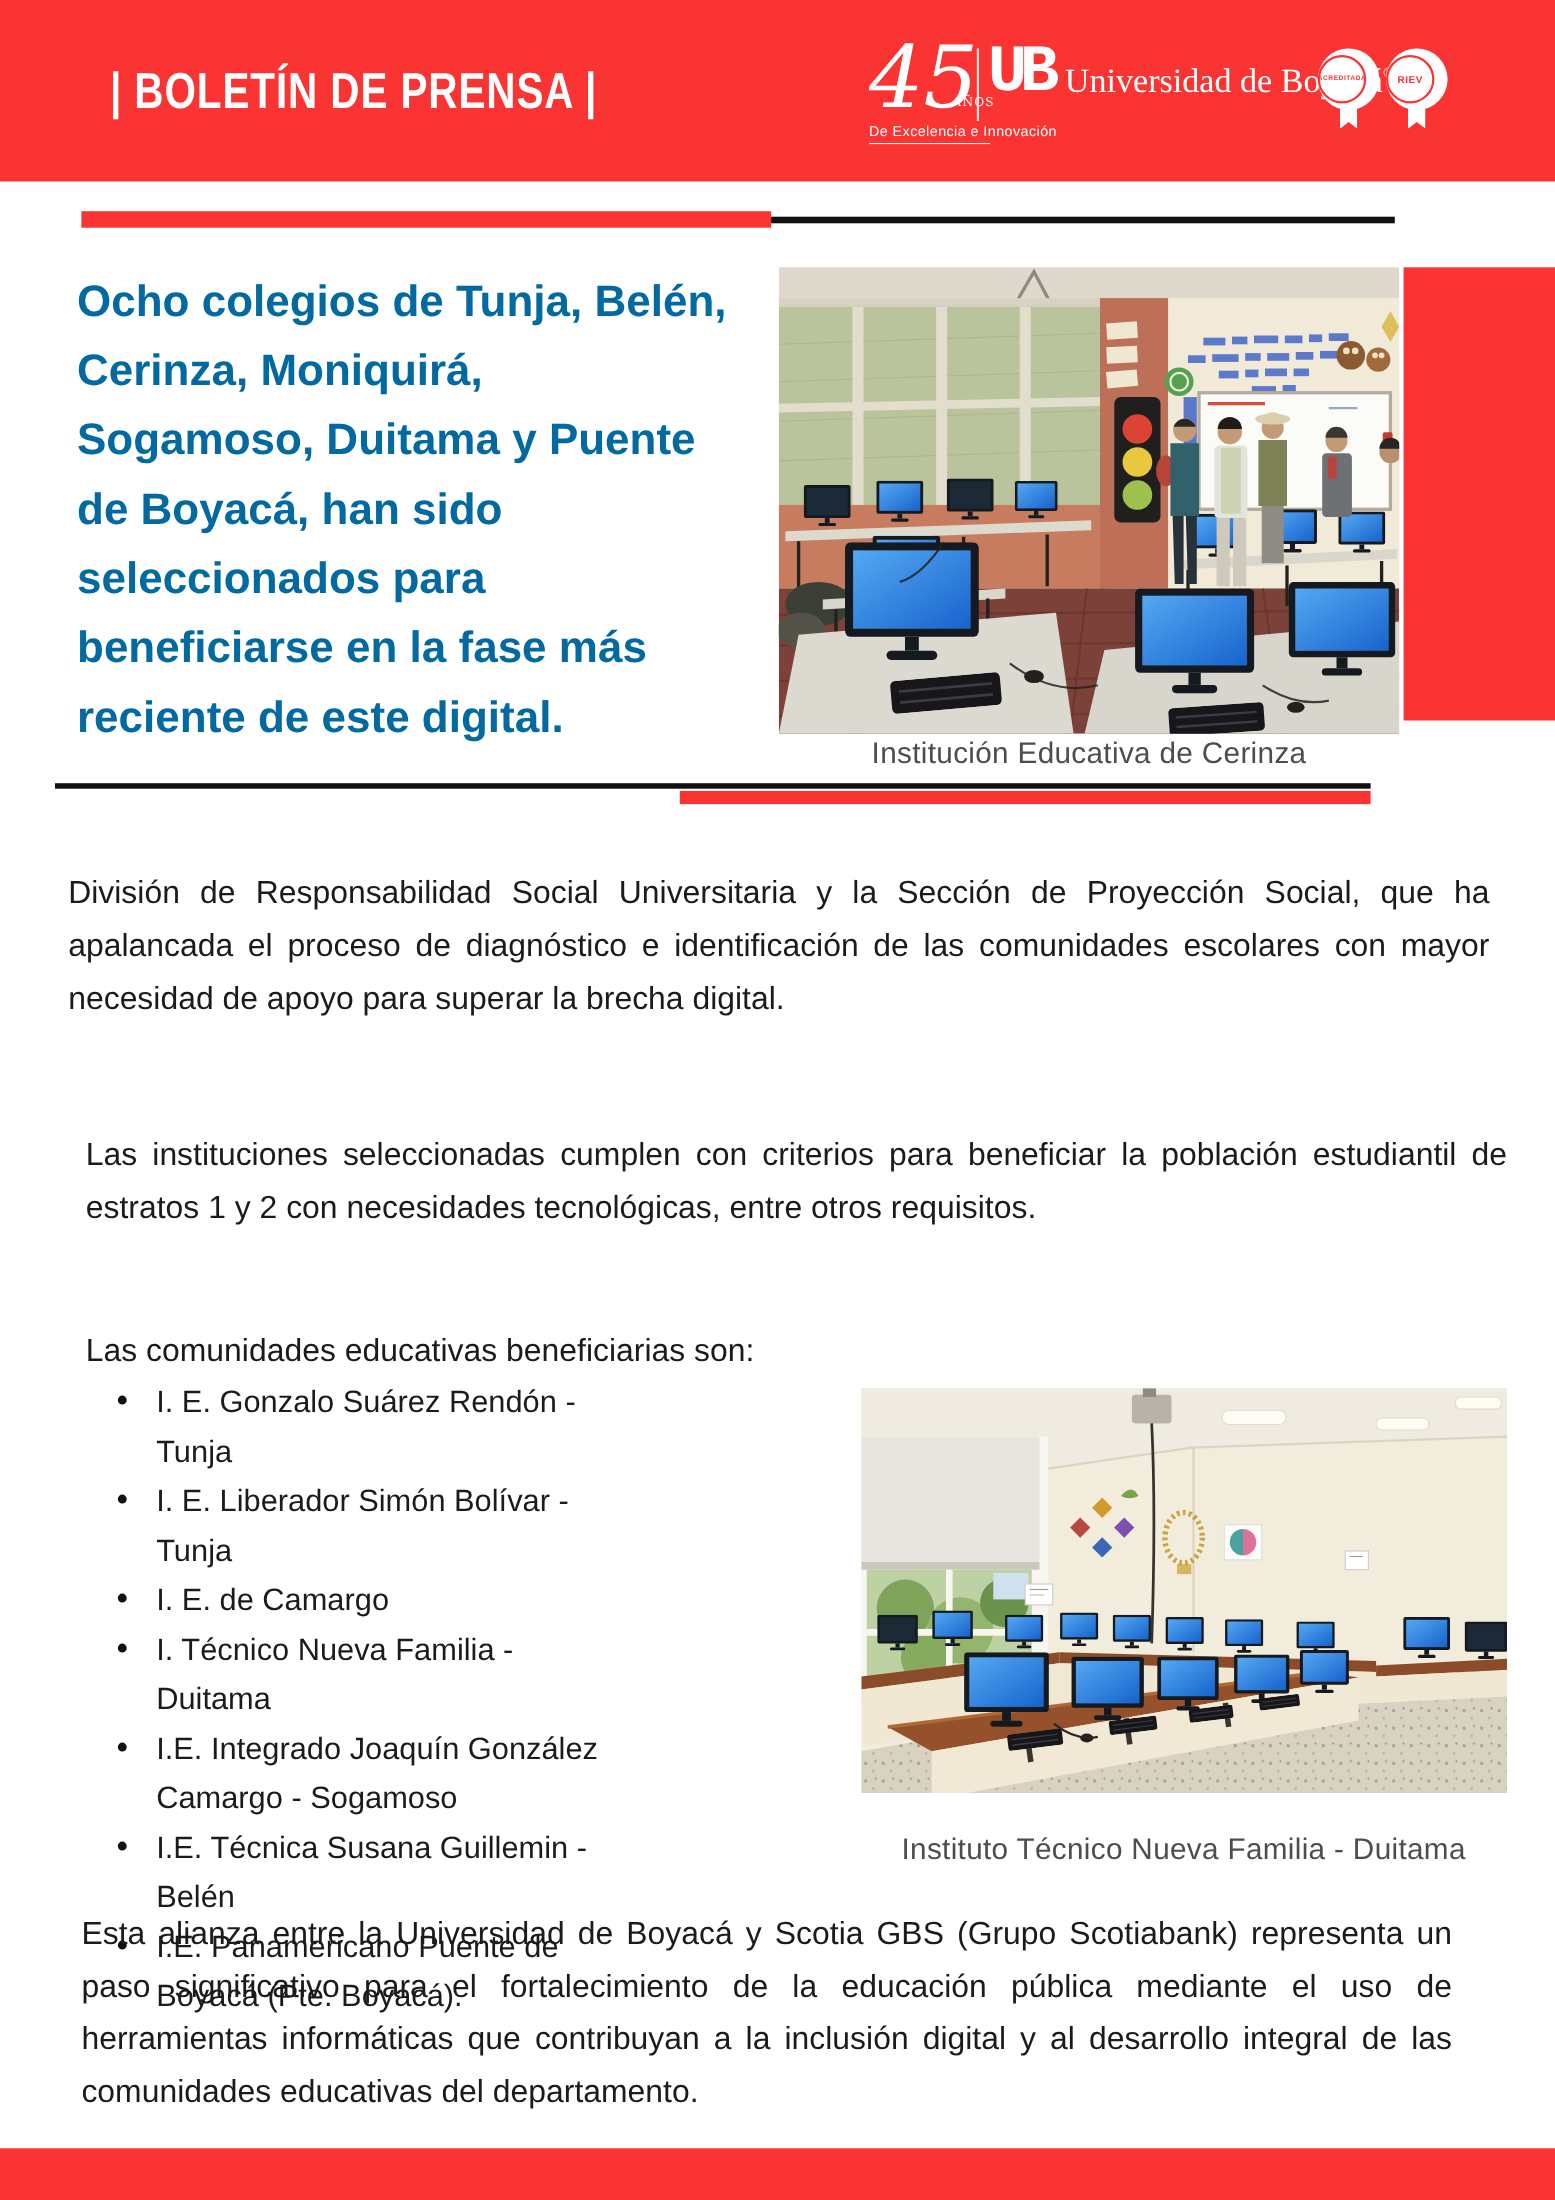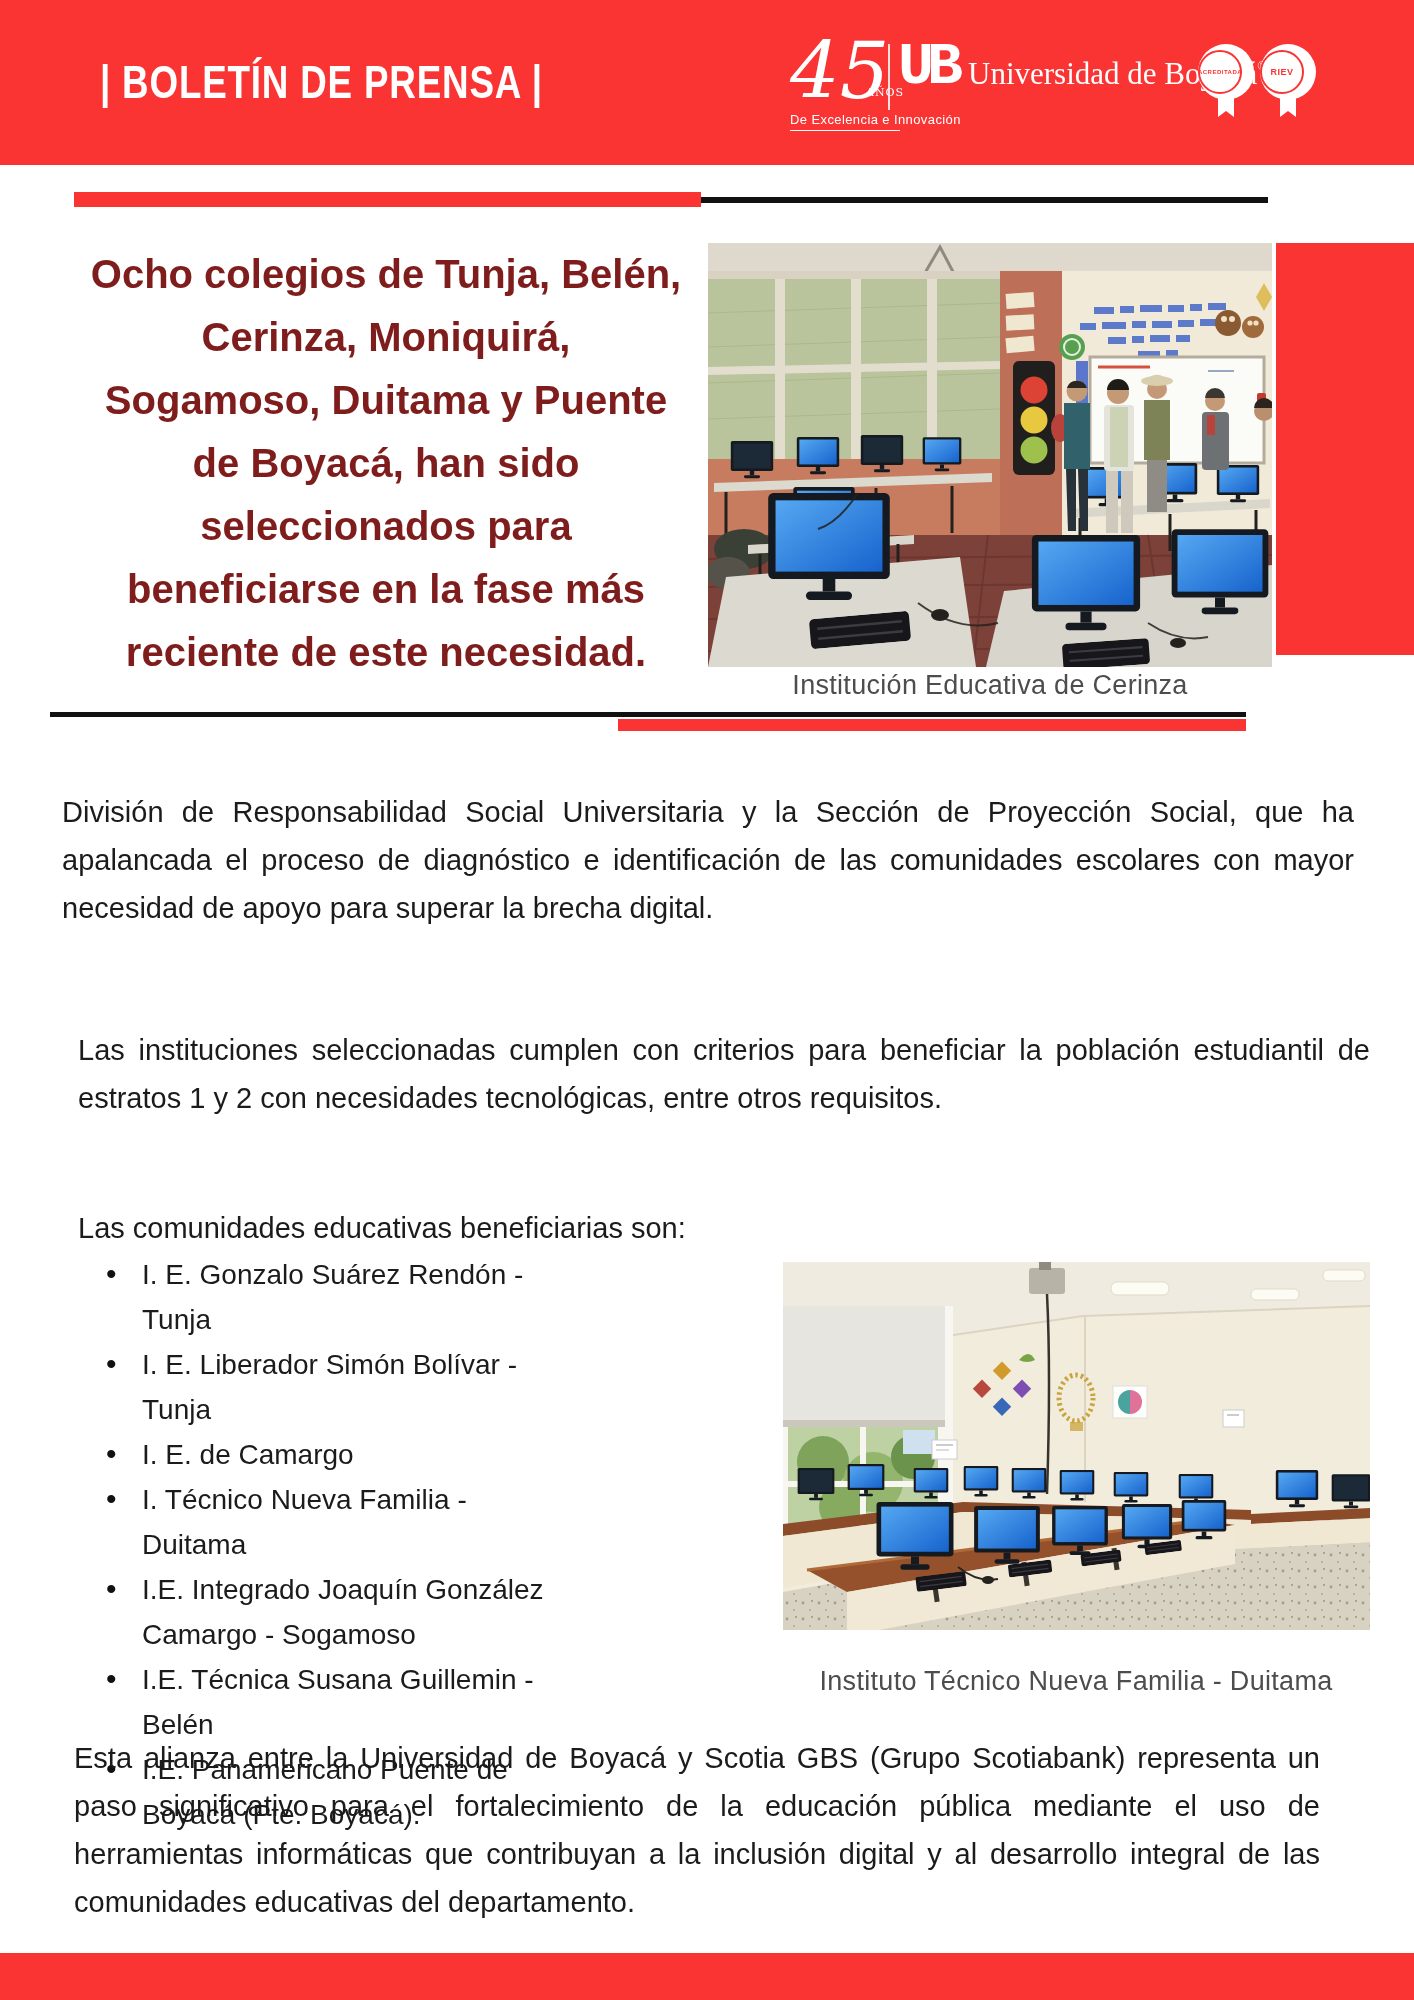--- a/index.html
+++ b/index.html
@@ -33,22 +33,22 @@
 
   
   .div1-red{left:74px;top:192px;width:627px;height:15px;background:var(--red)}
   .div1-black{left:701px;top:197px;width:567px;height:6px;background:#111}
   .div2-black{left:50px;top:712px;width:1196px;height:5px;background:#111}
   .div2-red{left:618px;top:719px;width:628px;height:12px;background:var(--red)}
   .footer-bar{left:0;top:1953px;width:1414px;height:47px;background:var(--red)}
   .vbar{left:1276px;top:243px;width:138px;height:412px;background:var(--red)}
 
   
-  .headline{left:70px;top:243px;width:632px;text-align:center;font-size:40px;line-height:63px;
-        font-weight:700;color:#7f1d1d}
+  .headline{left:70px;top:243px;width:632px;font-size:40px;line-height:63px;
+        font-weight:700;color:#0369a1}
   .headline div{white-space:nowrap}
   .photo1{left:708px;top:243px;width:564px;height:424px}
   .photo2{left:783px;top:1262px;width:587px;height:368px}
   .photo1 svg,.photo2 svg{display:block}
   .caption{color:var(--cap);font-size:27px;letter-spacing:.3px;text-align:center;font-weight:400}
   .cap1{left:708px;top:670px;width:564px}
   .cap2{left:763px;top:1666px;width:626px}
 
   
   .para{font-size:29px;line-height:48px;text-align:justify;color:var(--ink)}
@@ -102,21 +102,21 @@
   <div class="abs div1-red"></div>
   <div class="abs div1-black"></div>
 
   <h1 class="abs headline" style="margin:0">
     <div>Ocho colegios de Tunja, Belén,</div>
     <div>Cerinza,  Moniquirá,</div>
     <div>Sogamoso, Duitama y Puente</div>
     <div>de Boyacá, han sido</div>
     <div>seleccionados para</div>
     <div>beneficiarse en la fase más</div>
-    <div>reciente de este necesidad.</div>
+    <div>reciente de este digital.</div>
   </h1>
 
   <div class="abs photo1">
     <svg viewBox="0 0 564 424" width="564" height="424">
       <defs>
         <linearGradient id="scr" x1="0" y1="0" x2="1" y2="1">
           <stop offset="0" stop-color="#55a8f2"></stop>
             <stop offset="1" stop-color="#1763cd"></stop>
         </linearGradient>
         <pattern id="terr" width="16" height="16" patternUnits="userSpaceOnUse">

